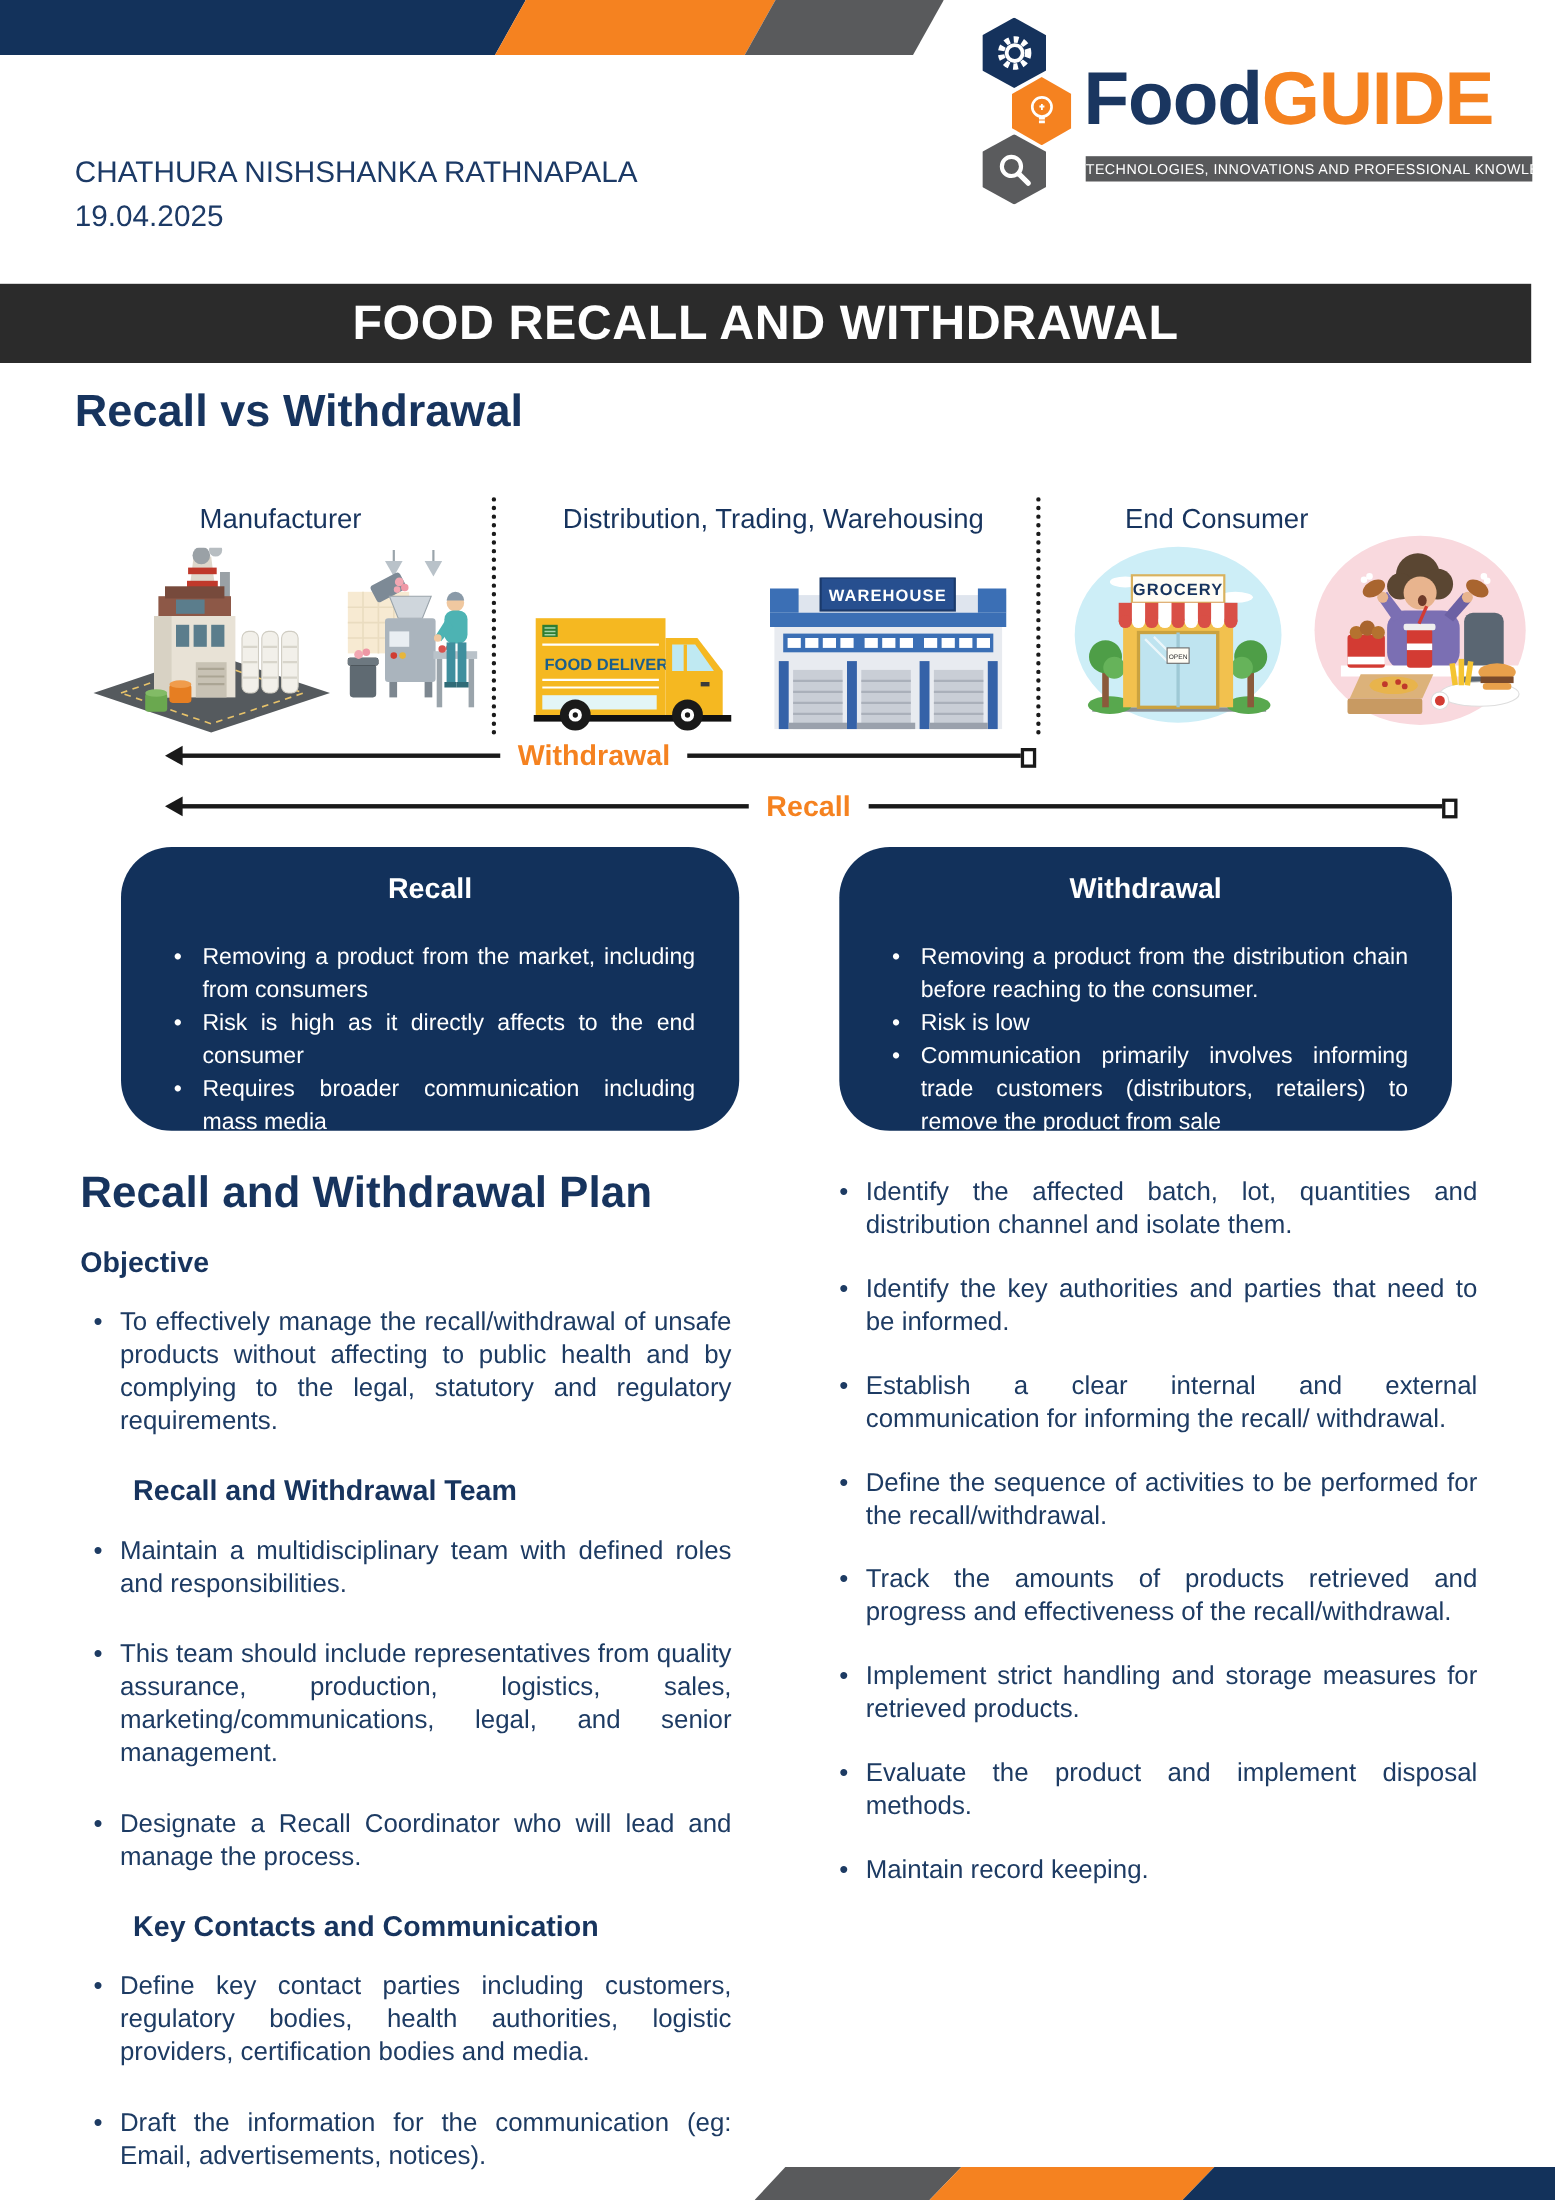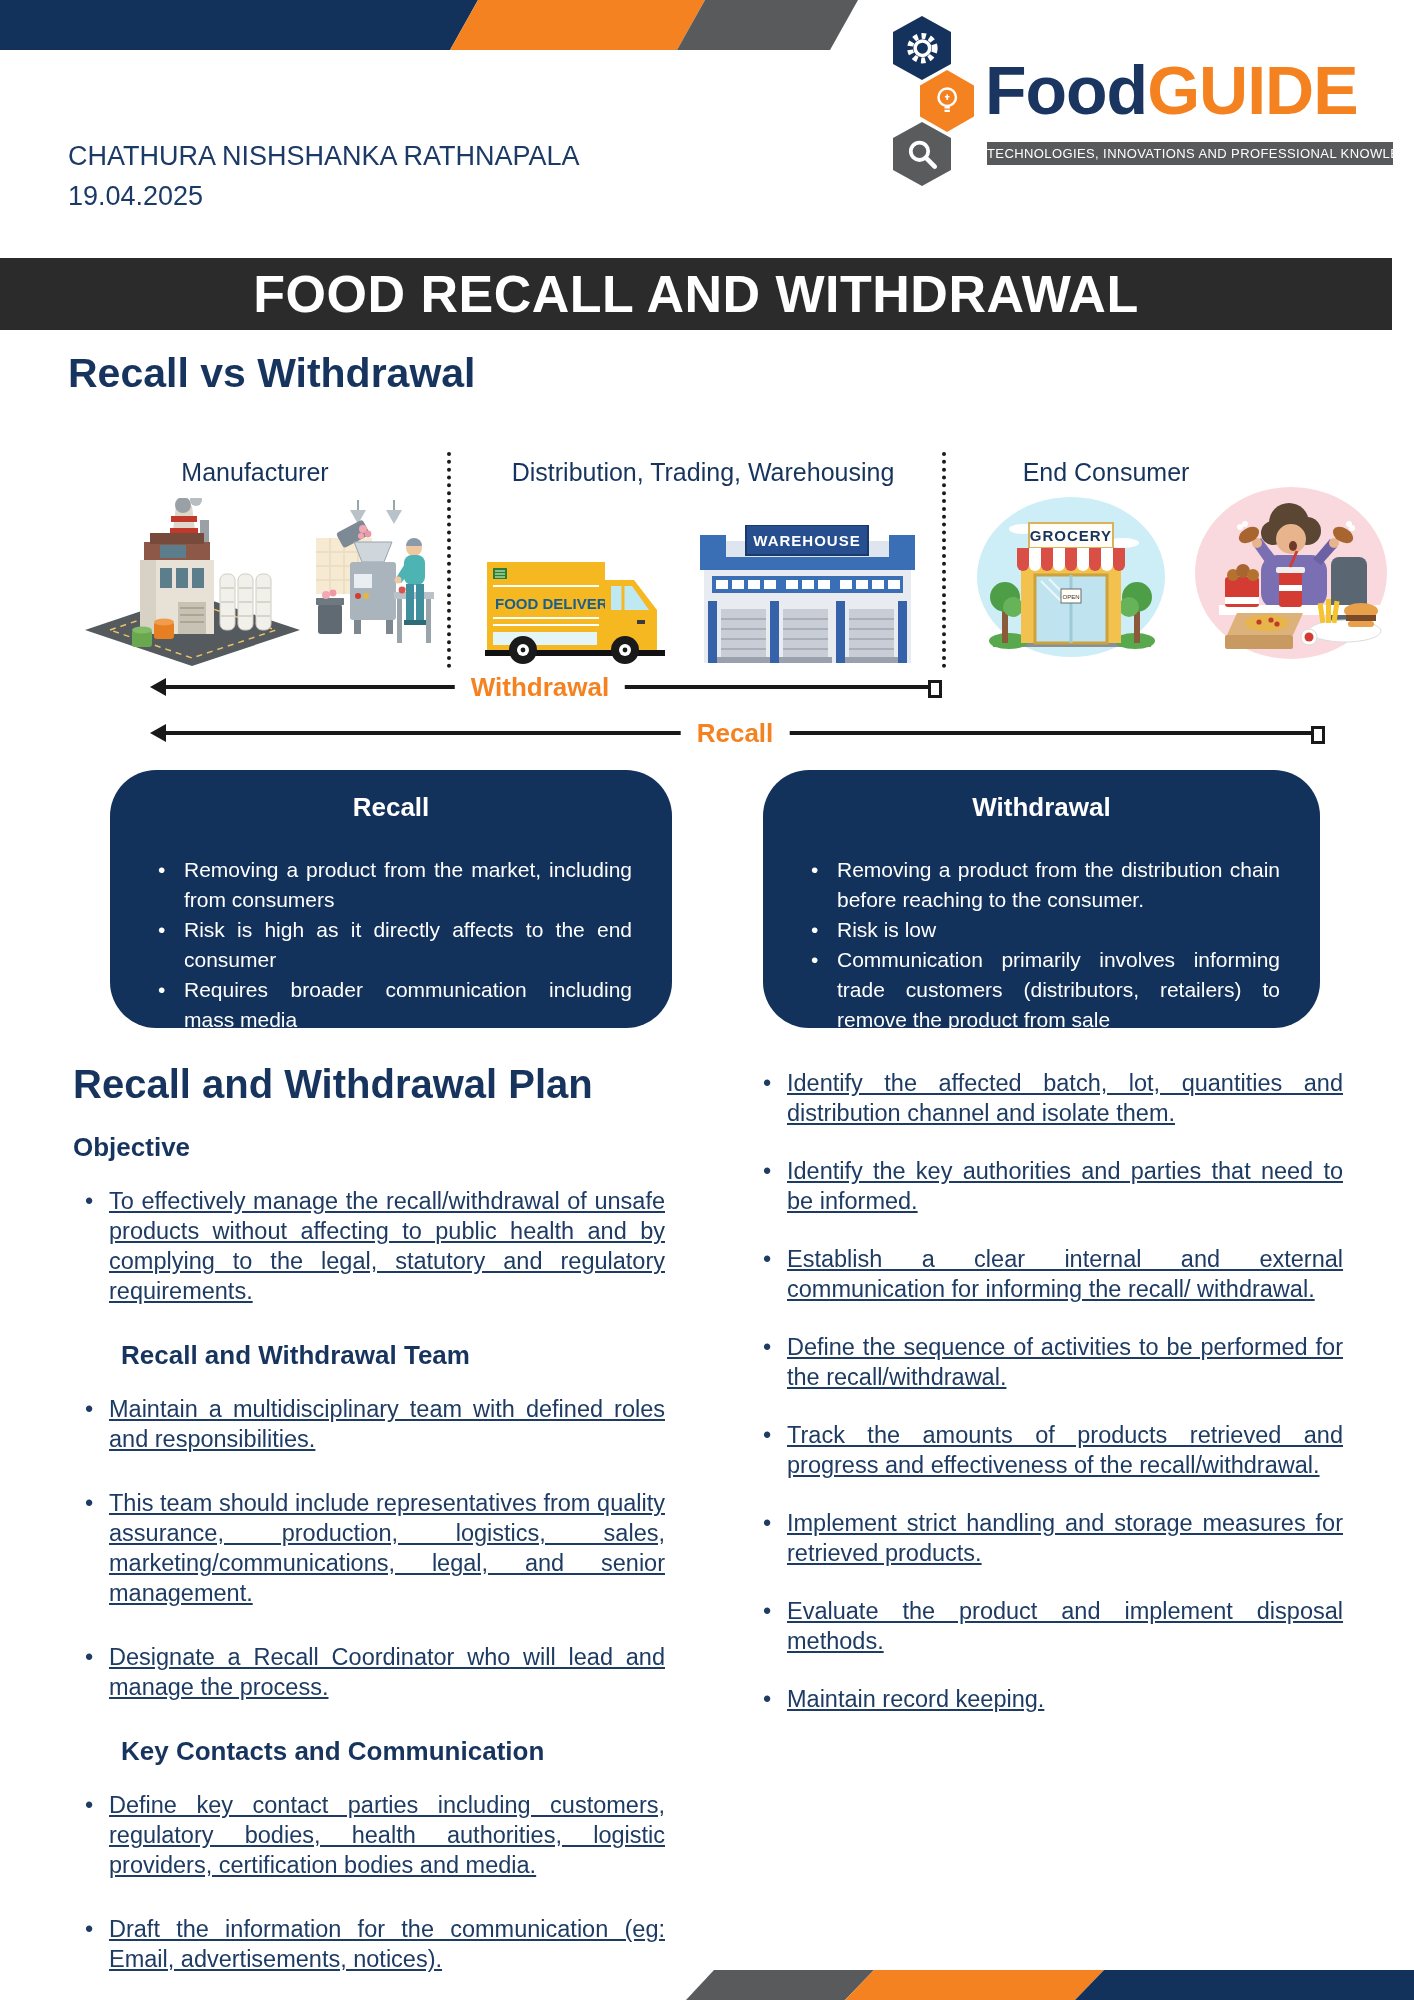--- a/index.html
+++ b/index.html
@@ -31,21 +31,21 @@
   .hex-bulb   { left:32px; top:56px;  width:54px; height:62px; background:#f58220; }
   .hex-search { left:5px;  top:108px; width:58px; height:64px; background:#5a5b5d; }
   .brand { position:absolute; left:97px; top:40px; font-size:68px; font-weight:bold; letter-spacing:-1px; line-height:72px; white-space:nowrap; }
   .brand .b1 { color:#1a3660; }
   .brand .b2 { color:#f58220; }
   .tagline { position:absolute; left:99px; top:128px; width:406px; height:23px; background:#58595b;
              color:#ffffff; font-size:13px; letter-spacing:.4px; text-align:center; line-height:23px; white-space:nowrap; }
   
   .banner { position:absolute; left:0; top:258px; width:1392px; height:72px; background:#2b2b2b;
             display:flex; align-items:center; justify-content:center; }
-  .banner h1 { color:#ffffff; font-size:52px; font-weight:bold; letter-spacing:.5px; }
+  .banner h1 { color:#ffffff; font-size:44px; font-weight:bold; letter-spacing:.5px; }
   
   .rvw-heading { position:absolute; left:68px; top:350px; font-size:41px; font-weight:bold; color:#17345e; }
   .stage-label { position:absolute; top:458px; font-size:25px; font-weight:normal; color:#17345e; text-align:center; }
   .stage-1 { left:80px;  width:350px; }
   .stage-2 { left:478px; width:450px; }
   .stage-3 { left:931px; width:350px;text-align:center; }
   .vdivider { position:absolute; top:452px; height:216px; width:0; border-left:4px dotted #1a1a1a; }
   .vd-1 { left:447px; } .vd-2 { left:942px; }
   .illus { position:absolute; }
   
@@ -73,21 +73,21 @@
   .col { position:absolute; color:#1d3b63; }
   .col-plan { left:73px; top:1060px; width:592px; }
   .col-proc { left:751px; top:1068px; width:592px; }
   .col h2 { font-size:40px; font-weight:bold; color:#17345e; line-height:48px; margin-bottom:24px; }
   .col h3 { font-size:26px; font-weight:bold; color:#17345e; line-height:30px; margin-bottom:24px; }
   .col .sec { margin-top:0; }
   .col .sec + .sec { margin-top:0; }
   .col h3.gap-top { margin-top:24px;margin-left:48px; }
   .col ul { list-style:none; }
   .col li { position:relative; padding-left:36px; font-size:23.5px; line-height:30px;
-            text-align:justify; margin-bottom:34px;text-decoration:underline; }
+            text-align:justify; margin-bottom:34px; }
   .col li::before { content:"\2022"; position:absolute; left:12px; }
   .col-proc li { margin-bottom:28px; }
   
   svg text { font-family:"Liberation Sans", sans-serif; }
 </style>
 </head>
 <body>
 
 <div class="page">
 

